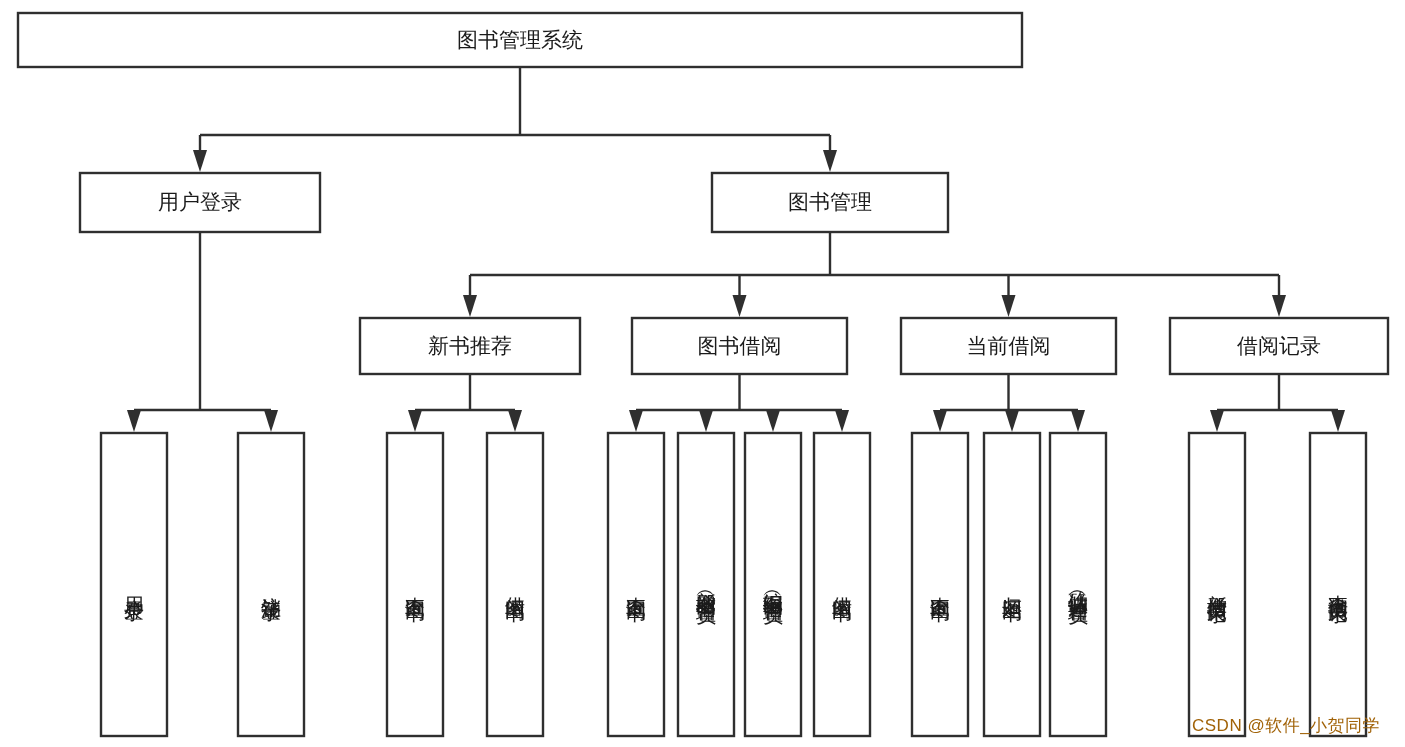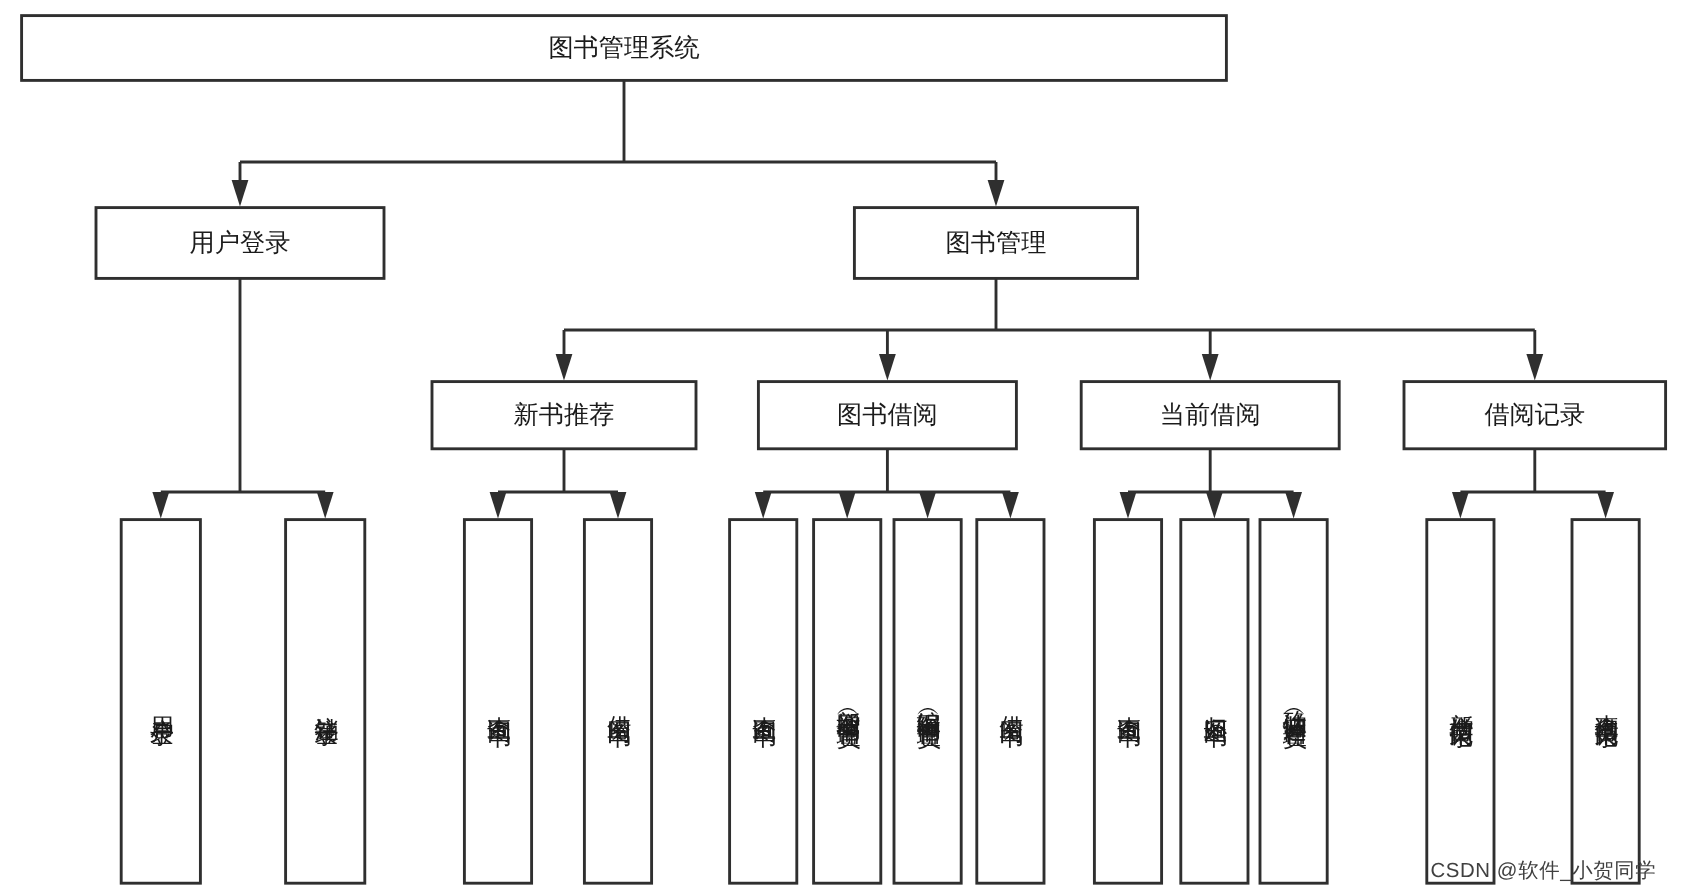--- a/index.html
+++ b/index.html
@@ -173,15 +173,15 @@
       <div class="node-label-v" style="left: 678px; top: 433px; width: 56px; height: 303px;">新增图书（管理员）</div>
       <div class="node-label-v" style="left: 745px; top: 433px; width: 56px; height: 303px;">编辑图书（管理员）</div>
       <div class="node-label-v" style="left: 814px; top: 433px; width: 56px; height: 303px;">借阅图书</div>
       <div class="node-label-v" style="left: 912px; top: 433px; width: 56px; height: 303px;">查询图书</div>
       <div class="node-label-v" style="left: 984px; top: 433px; width: 56px; height: 303px;">归还图书</div>
       <div class="node-label-v" style="left: 1050px; top: 433px; width: 56px; height: 303px;">确认归还（管理员）</div>
       <div class="node-label-v" style="left: 1189px; top: 433px; width: 56px; height: 303px;">新增借阅记录</div>
       <div class="node-label-v" style="left: 1310px; top: 433px; width: 56px; height: 303px;">查询借阅记录</div>
     </div>
 
-  <div class="watermark" style="left: 1192px; top: 714px; color: #404040; text-align: center;">CSDN @软件_小贺同学</div>
+  <div class="watermark" style="left: 1192px; top: 714px; color: #a16207; text-align: center;">CSDN @软件_小贺同学</div>
 
 </div>
 
 </body></html>

